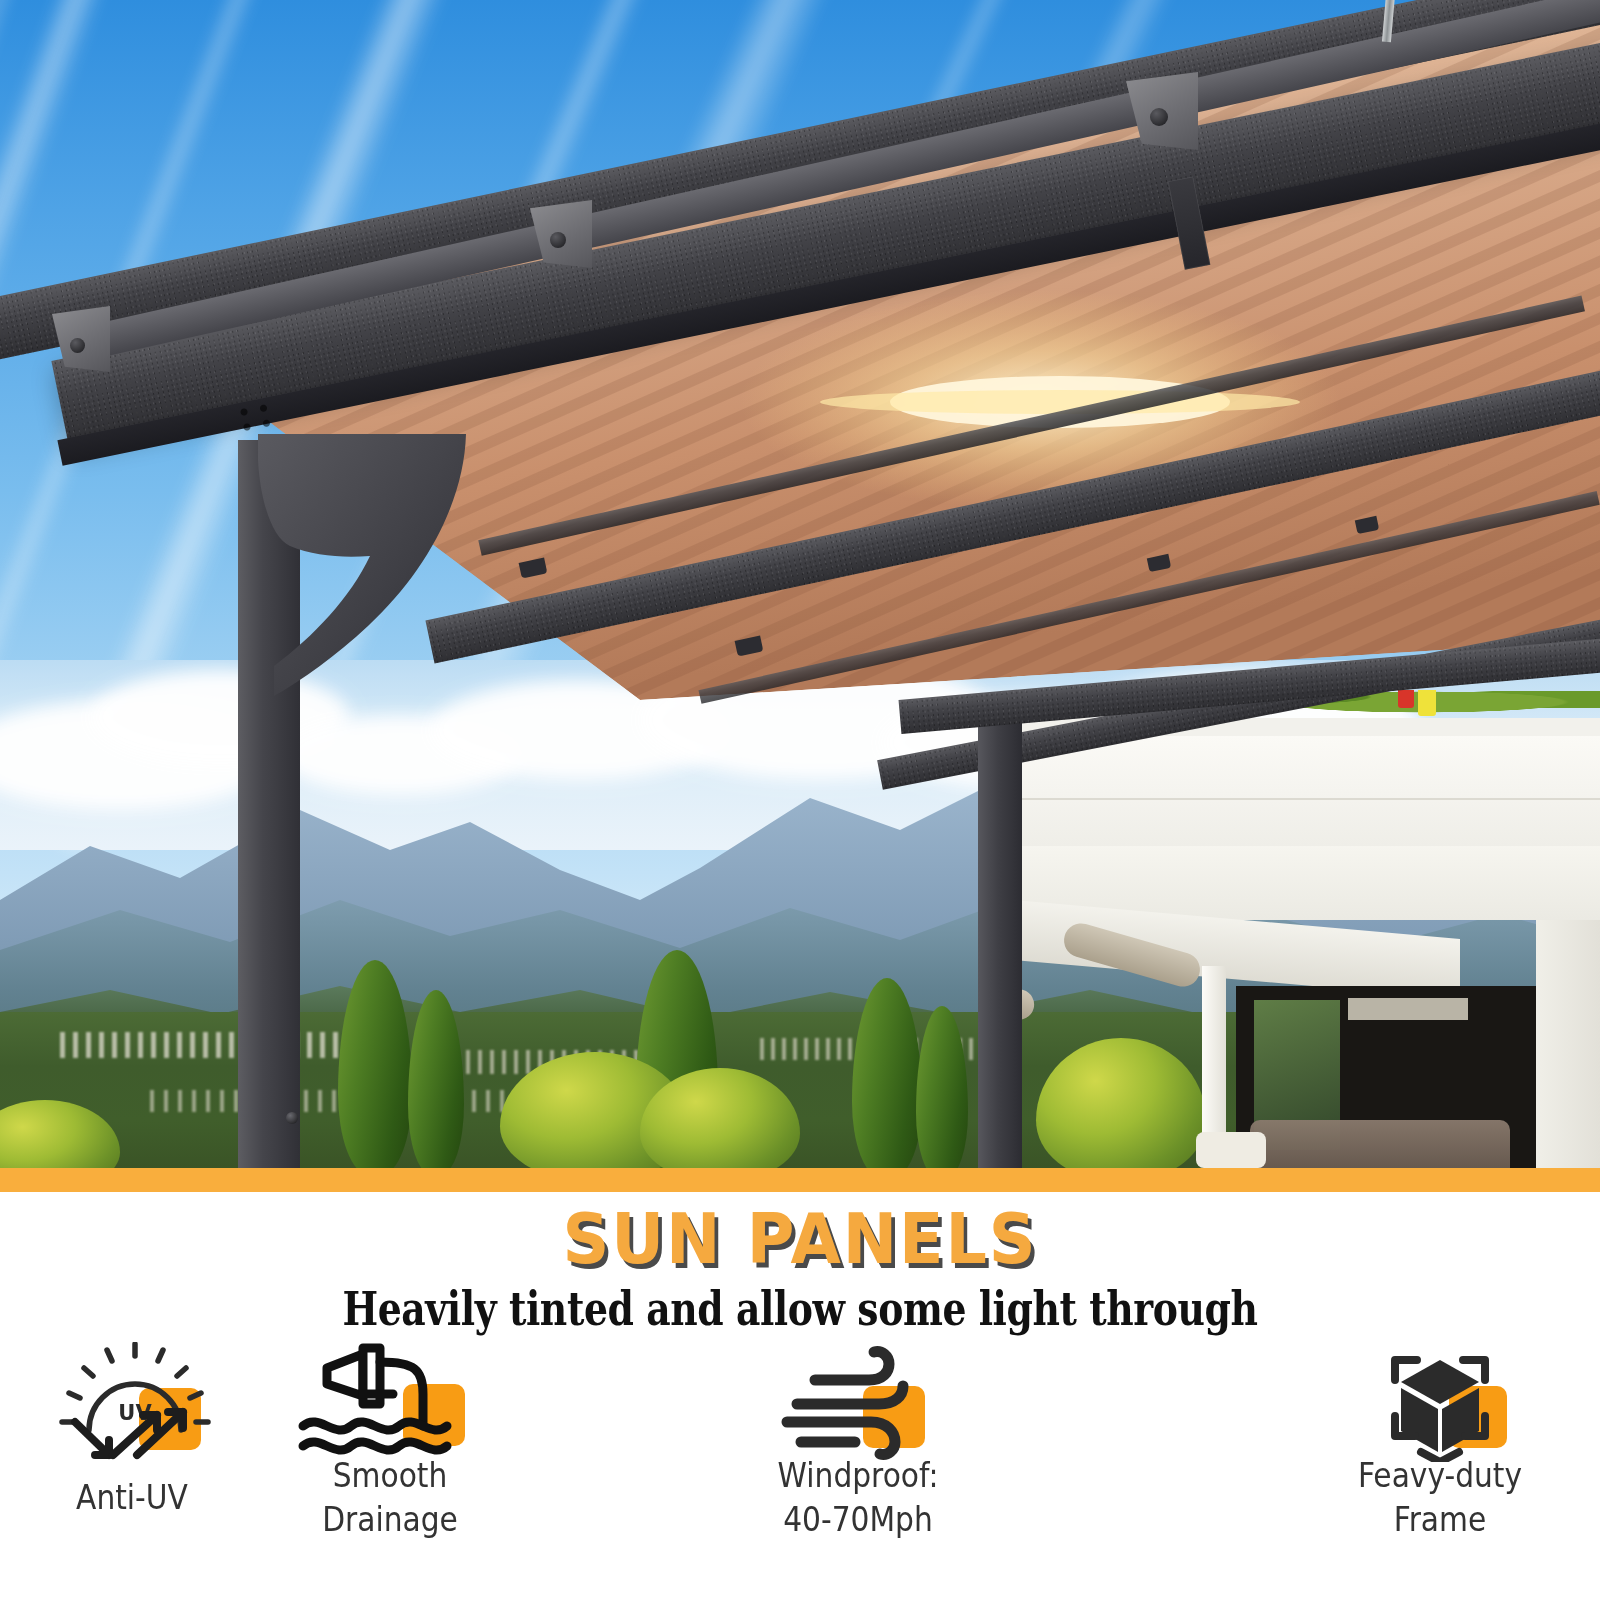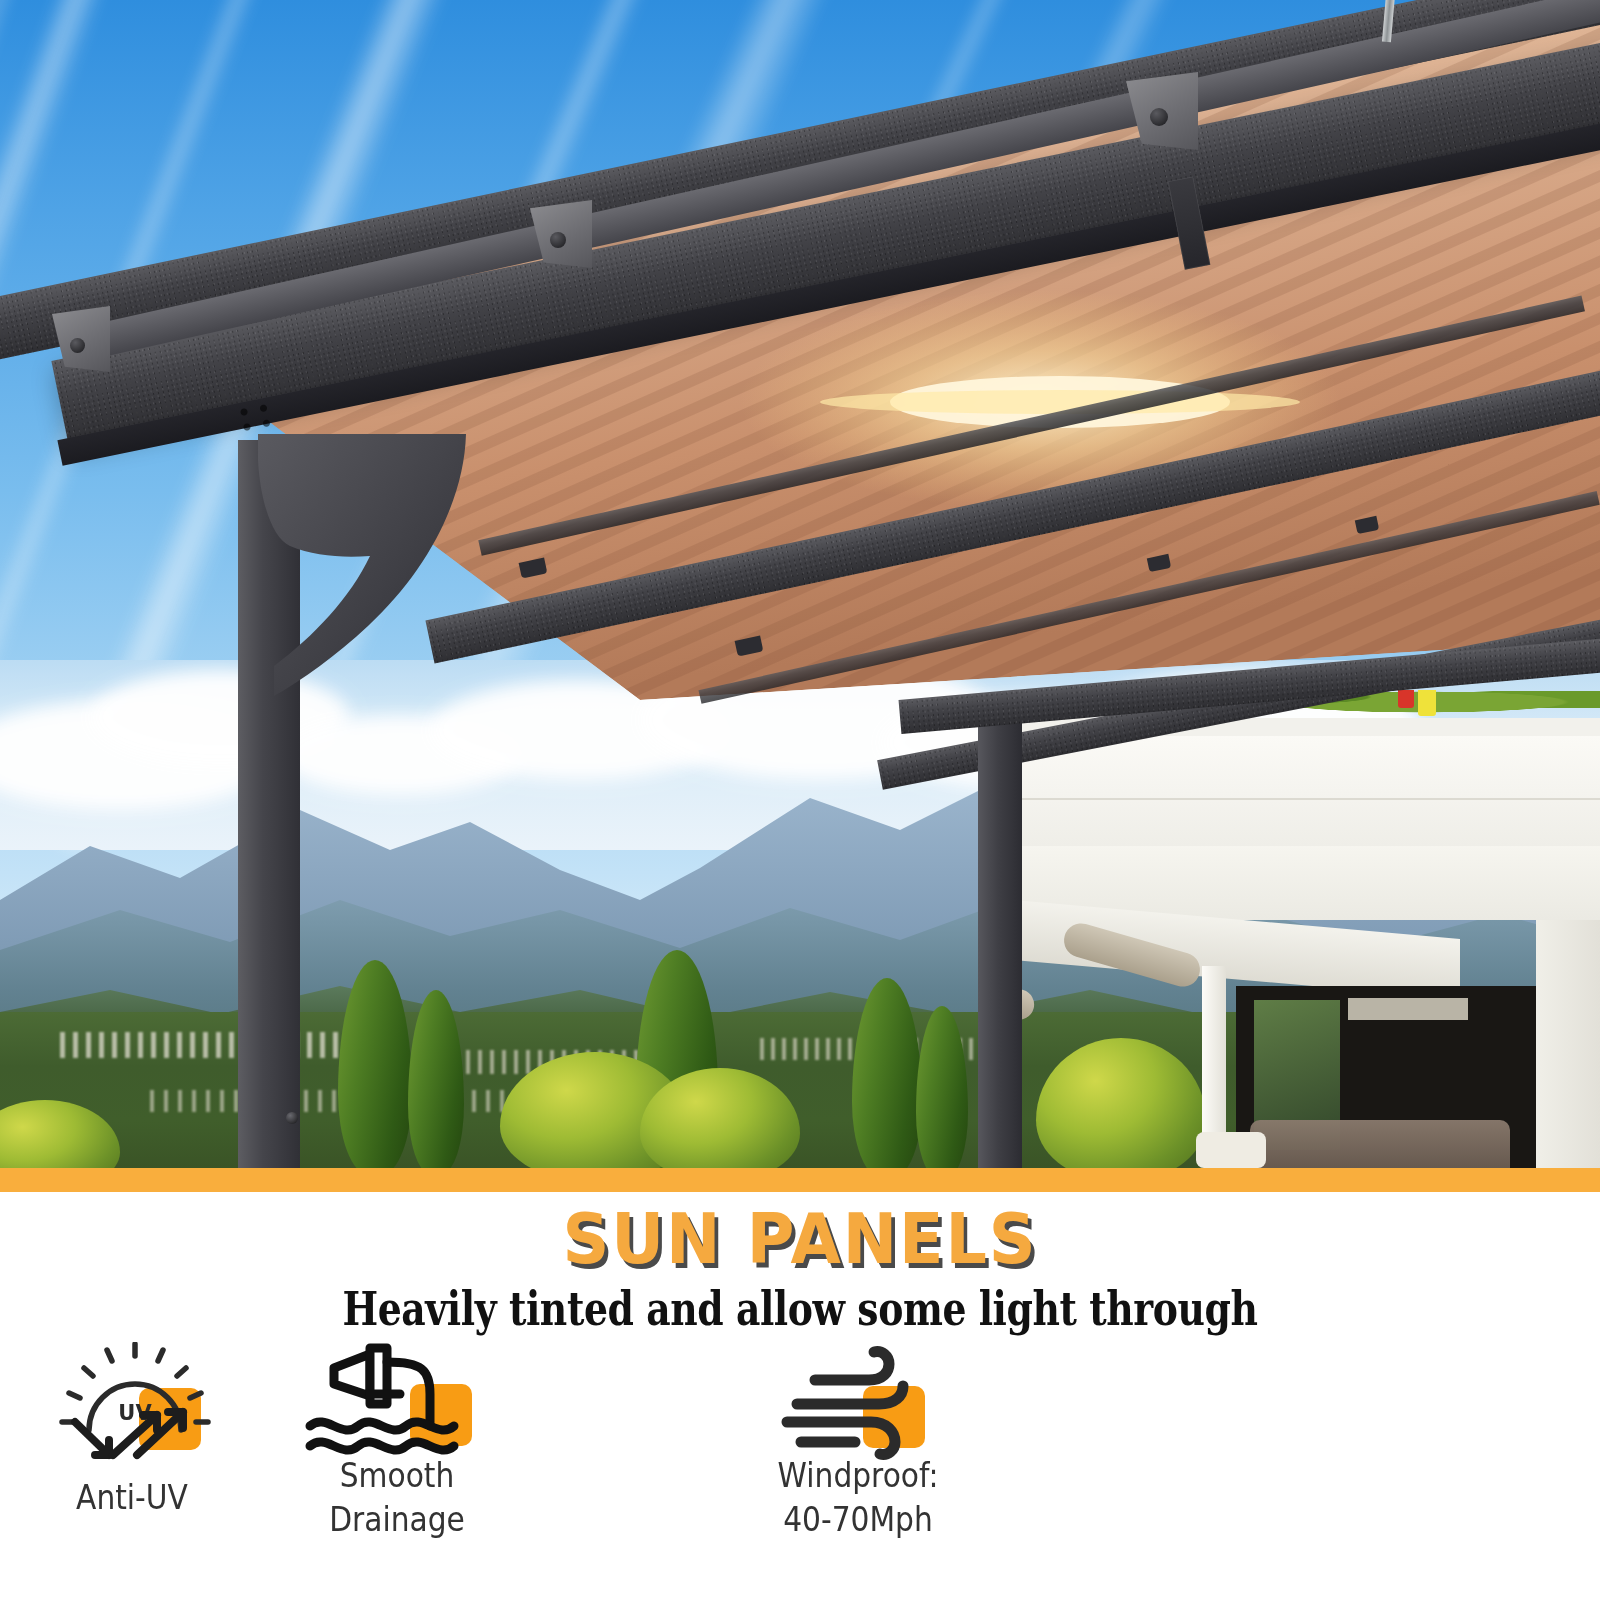--- a/index.html
+++ b/index.html
@@ -316,21 +316,21 @@
               <path d="M96,113 L140,73"></path>
               <path d="M140,73 L140,88 M140,73 L126,73"></path>
               <path d="M120,113 L166,70"></path>
               <path d="M166,70 L166,86 M166,70 L151,70"></path>
             </g>
           </svg>
         </div>
         <div class="flabel one" style="color: rgb(51, 51, 51);">Anti-UV</div>
       </div>
 
-      <div class="feat" style="left:282px;">
+      <div class="feat" style="left:275px;">
         <div class="ficon">
           <div class="osq" style="left: 128px; top: 42px; width: 62px; height: 62px; background: rgb(248, 156, 20);"></div>
           <svg class="gicon" viewBox="0 0 230 120">
             <g stroke="#111" stroke-width="9" fill="none" stroke-linecap="round" stroke-linejoin="round">
               <path d="M52,26 L88,12 L88,54 L52,42 Z" fill="none"></path>
               <rect x="88" y="6" width="17" height="56" fill="#fff"></rect>
               <path d="M105,20 C140,20 148,28 148,52 L148,84"></path>
               <path d="M88,52 L118,52"></path>
               <path d="M28,84 C44,70 60,98 76,84 C92,70 108,98 124,84 C140,70 156,98 172,84"></path>
               <path d="M28,104 C44,90 60,118 76,104 C92,90 108,118 124,104 C140,90 156,118 172,104"></path>
@@ -352,16 +352,37 @@
               <path d="M44,80 L128,80 C144,80 152,90 152,100 C152,108 145,114 137,112"></path>
               <path d="M58,100 L112,100"></path>
             </g>
           </svg>
         </div>
         <div class="flabel two" style="color: rgb(51, 51, 51);">Windproof:</div>
         <div class="flabel" style="top: 156px; color: rgb(51, 51, 51);">40-70Mph</div>
       </div>
 
 
+      <div class="feat" style="left:1325px;">
+        <div class="ficon">
+          <div class="osq" style="left: 124px; top: 44px; width: 58px; height: 62px; background: rgb(248, 156, 20);"></div>
+          <svg class="gicon" viewBox="0 0 230 120">
+            <g fill="#2B2B2B">
+              <path d="M115,18 L154,40 L115,62 L76,40 Z"></path>
+              <path d="M76,46 L113,67 L113,110 L76,89 Z"></path>
+              <path d="M117,67 L154,46 L154,89 L117,110 Z"></path>
+            </g>
+            <g stroke="#2B2B2B" stroke-width="8" fill="none" stroke-linejoin="round" stroke-linecap="round">
+              <path d="M92,18 L70,18 L70,38"></path>
+              <path d="M138,18 L160,18 L160,38"></path>
+              <path d="M70,74 L70,94 L90,94"></path>
+              <path d="M160,74 L160,94 L140,94"></path>
+              <path d="M96,110 L115,120 L134,110"></path>
+            </g>
+          </svg>
+        </div>
+        <div class="flabel two" style="color: rgb(51, 51, 51);">Feavy-duty</div>
+        <div class="flabel" style="top: 156px; color: rgb(51, 51, 51);">Frame</div>
+      </div>
 
     </div>
   </div>
 </div>
 
 </body></html>

